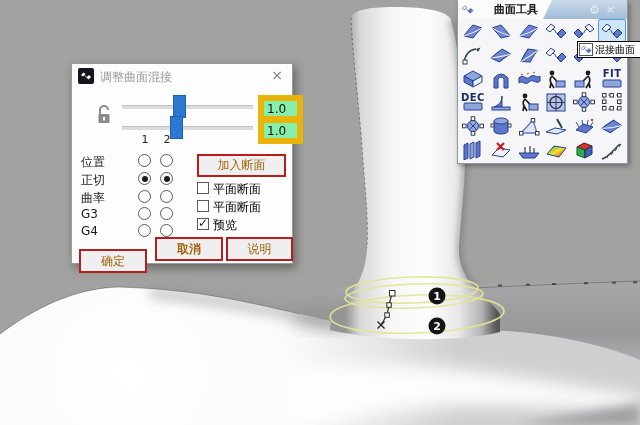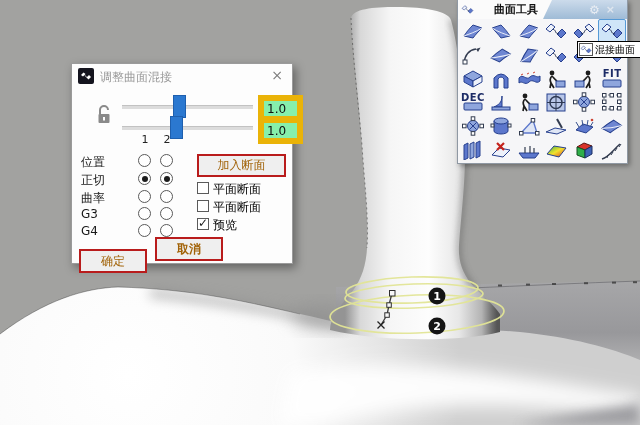--- a/index.html
+++ b/index.html
@@ -542,14 +542,15 @@
     <div class="btn" style="left:125px;top:90px;width:85px;height:19px;">加入断面</div>
     <div class="cb" style="top:118px;"></div>
     <span class="cblbl" style="top:117px;">平面断面</span>
     <div class="cb" style="top:136px;"></div>
     <span class="cblbl" style="top:135px;">平面断面</span>
     <div class="cb on" style="top:154px;"></div>
     <span class="cblbl" style="top:153px;">预览</span>
 
     <div class="btn" style="left:7px;top:185px;width:64px;height:20px;">确定</div>
     <div class="btn" style="left:83px;top:173px;width:64px;height:20px;font-weight:bold;">取消</div>
+    <div class="btn" style="left:154px;top:173px;width:63px;height:20px;">说明</div>
   </div>
 </div>
 
 </body></html>

